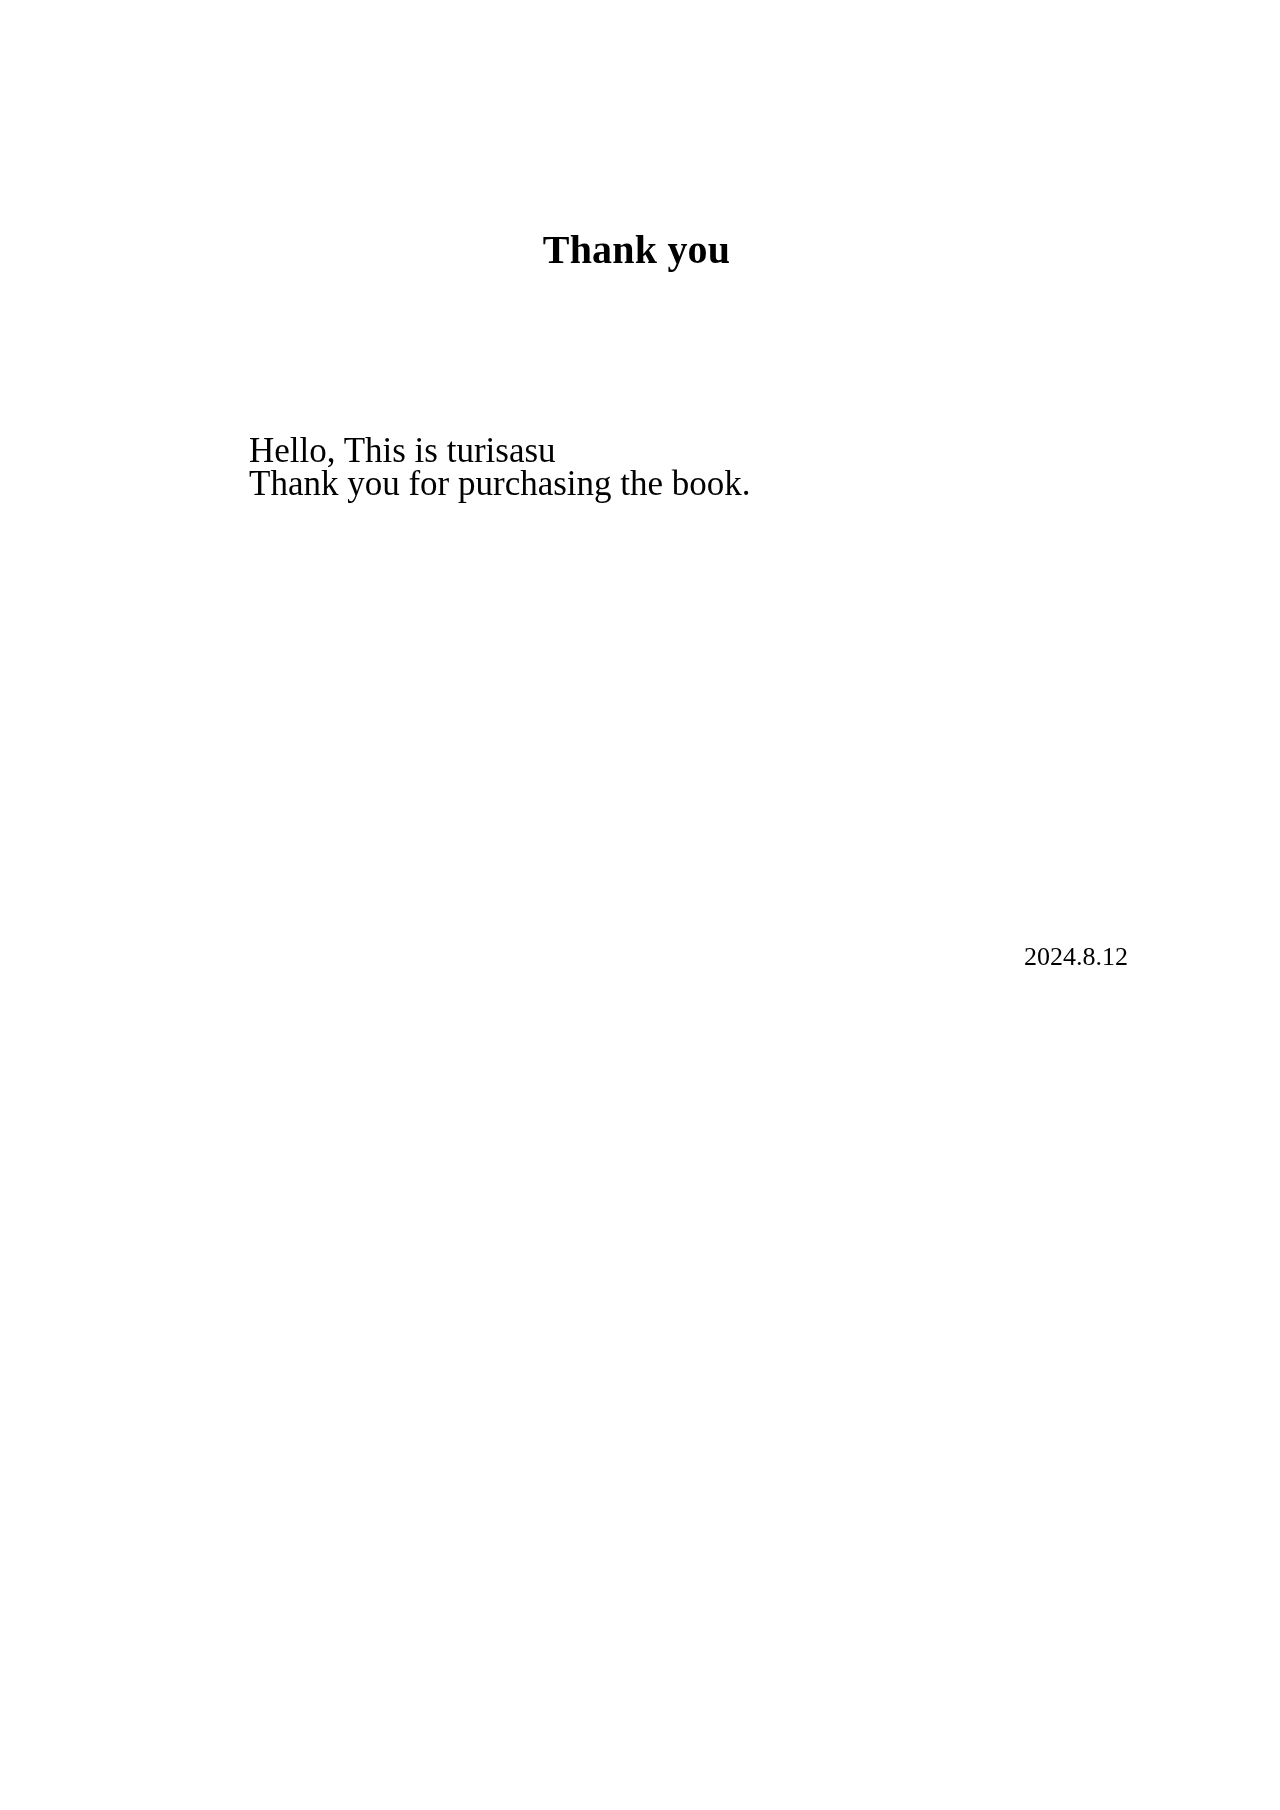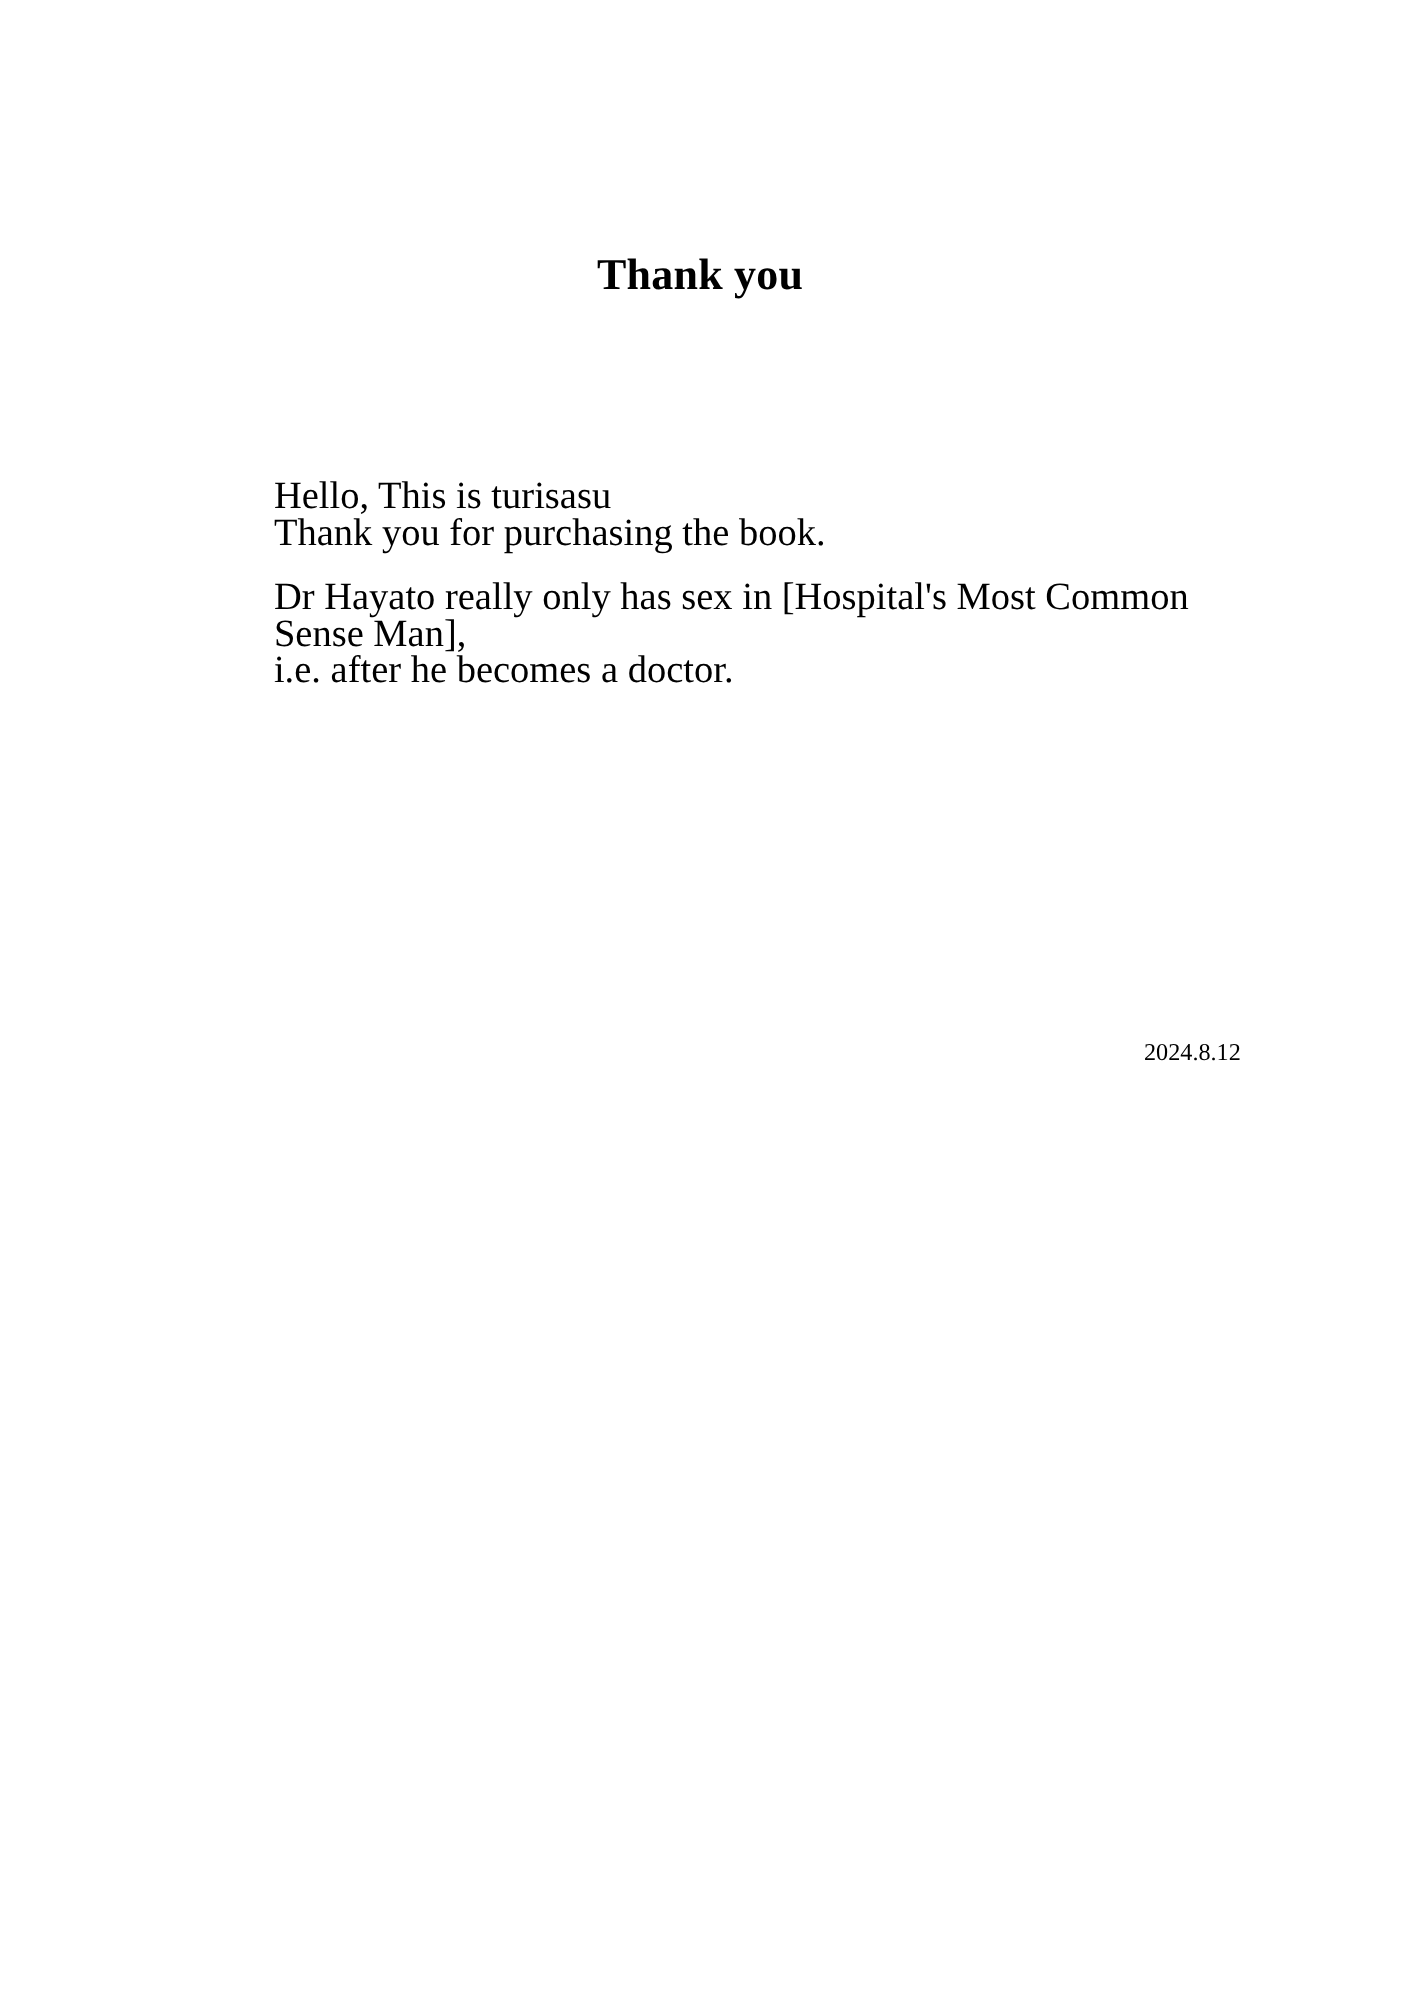--- a/index.html
+++ b/index.html
@@ -47,34 +47,32 @@
     margin: 0 0 26px 0;
     white-space: pre-line;
   }
   .para:last-child {
     margin-bottom: 0;
   }
   .date-line {
     position: absolute;
     right: 152px;
     top: 940px;
-    font-size: 22px;
+    font-size: 26px;
     line-height: 33px;
     text-align: right;
   }
 </style>
 </head>
 <body>
 
 <div class="page">
 
   <div class="doc-title">Thank you</div>
 
   <div class="body-block">
     <p class="para">Hello, This is turisasu
 Thank you for purchasing the book.</p>
-    <p class="para">Dr Hayato really only has sex in [Hospital's Most Common Sense Man],
-i.e. after he becomes a doctor.</p>
   </div>
 
   <div class="date-line">2024.8.12</div>
 
 </div>
 
 </body></html>

